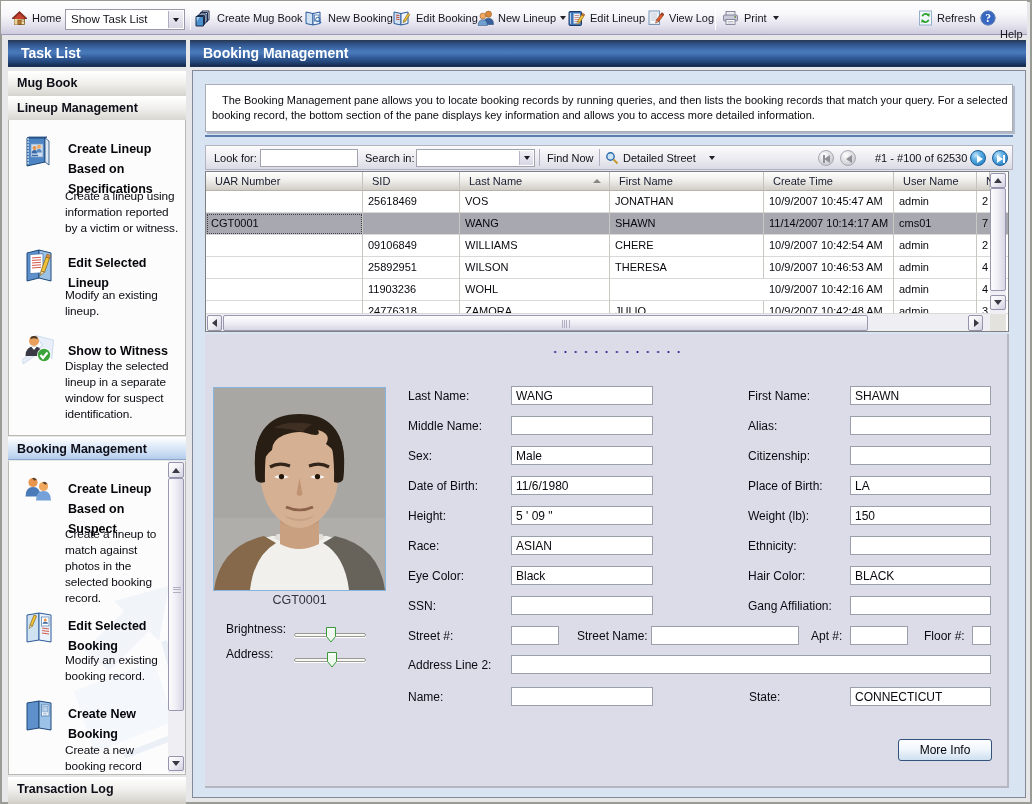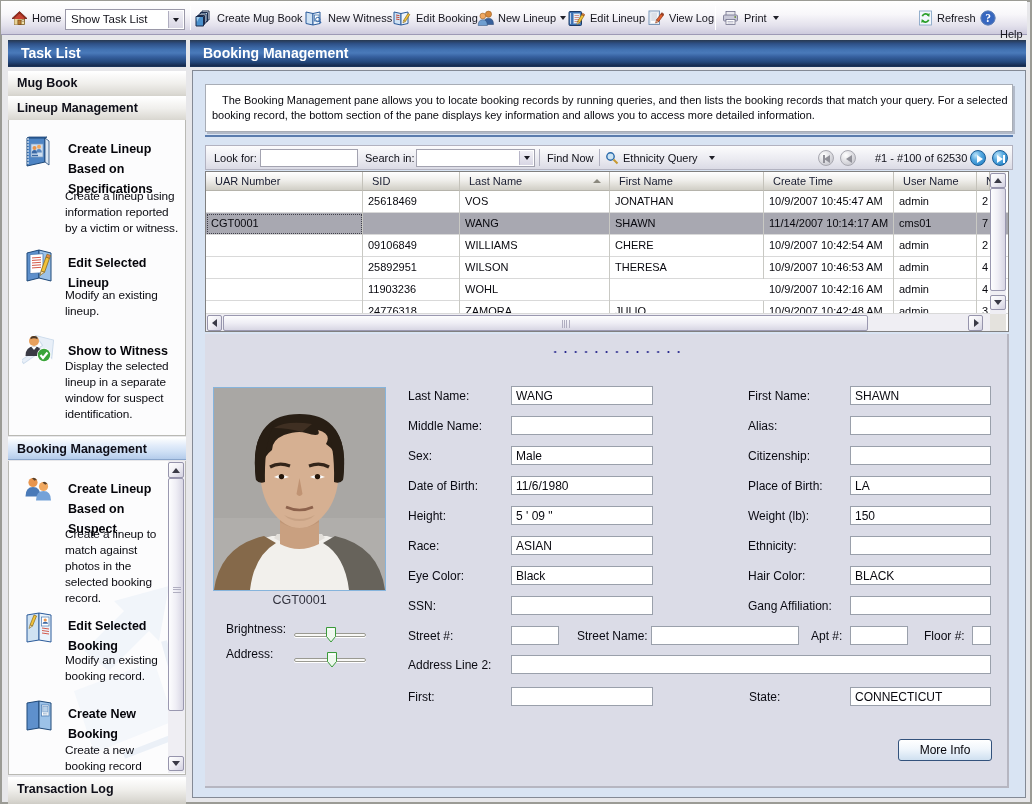--- a/index.html
+++ b/index.html
@@ -126,21 +126,21 @@
     <span style="margin-left:5px;">Create Mug Book</span>
   </div>
   <div class="tbitem" style="left:304px;">
     <svg width="18" height="16" viewBox="0 0 18 16">
       <path d="M1 2 L8 3.5 L8 15 L1 13.5 Z" fill="#cfe2f4" stroke="#2a5a9a" stroke-width="1"></path>
       <path d="M15 2 L8 3.5 L8 15 L15 13.5 Z" fill="#eef5fc" stroke="#2a5a9a" stroke-width="1"></path>
       <rect x="9.5" y="5" width="4.5" height="6" fill="#fff" stroke="#4a7ab0" stroke-width="0.8"></rect>
       <circle cx="12.8" cy="9.5" r="2.2" fill="none" stroke="#3a6aa8" stroke-width="1"></circle>
       <line x1="14.3" y1="11" x2="16" y2="13" stroke="#3a6aa8" stroke-width="1.4"></line>
     </svg>
-    <span style="margin-left:5px;">New Witness</span>
+    <span style="margin-left:5px;">New Booking</span>
   </div>
   <div class="tbitem" style="left:392px;">
     <svg width="18" height="16" viewBox="0 0 18 16">
       <path d="M1 2 L8 3.5 L8 15 L1 13.5 Z" fill="#cfe2f4" stroke="#2a5a9a" stroke-width="1"></path>
       <path d="M15 2 L8 3.5 L8 15 L15 13.5 Z" fill="#eef5fc" stroke="#2a5a9a" stroke-width="1"></path>
       <path d="M3 5 l3.5 0.7 M3 7 l3.5 0.7 M3 9 l3.5 0.7" stroke="#c03a2a" stroke-width="0.9"></path>
       <path d="M10.5 10.5 L15 3.5 L16.8 4.6 L12.3 11.6 Z" fill="#f4c43a" stroke="#8a6a1a" stroke-width="0.7"></path>
       <path d="M10.5 10.5 L12.3 11.6 L10 13 Z" fill="#f0e0b0" stroke="#8a6a1a" stroke-width="0.6"></path>
     </svg>
     <span style="margin-left:5px;">Edit Booking</span>
@@ -333,21 +333,21 @@
         <span style="position:absolute;right:1px;top:1px;bottom:1px;width:14px;background:linear-gradient(180deg,#f2f1f6,#d8d6e4);border-left:1px solid #b8b6c8;"></span>
         <span style="position:absolute;right:4px;top:6px;width:0;height:0;border-left:3.5px solid transparent;border-right:3.5px solid transparent;border-top:4px solid #1a1a22;"></span>
       </div>
       <div style="position:absolute;left:333px;top:3px;width:1px;height:17px;background:#b0b0c0;"></div>
       <div class="sb" style="left:341px;">Find Now</div>
       <div style="position:absolute;left:393px;top:3px;width:1px;height:17px;background:#b0b0c0;"></div>
       <svg class="abs" style="left:399px;top:5px;" width="14" height="14" viewBox="0 0 14 14">
         <circle cx="5.5" cy="5.5" r="3.7" fill="#cce4f4" stroke="#2a6aaa" stroke-width="1.4"></circle>
         <line x1="8.5" y1="8.5" x2="12.5" y2="12.5" stroke="#c89a30" stroke-width="2"></line>
       </svg>
-      <div class="sb" style="left:417px;">Ethnicity Query</div>
+      <div class="sb" style="left:417px;">Detailed Street</div>
       <span class="tbarrow" style="position:absolute;left:497px;top:10px;"></span>
       <div class="navb navgrey" style="left:612px;">
           <span class="tri trig" style="transform:rotate(180deg);left:5px;"></span>
           <span class="bar2 barg" style="left:4px;"></span>
         </div>
       <div class="navb navgrey" style="left:634px;">
           <span class="tri trig" style="transform:rotate(180deg);left:5px;"></span>
         </div>
       <div class="sb" style="left:669px;">#1 - #100 of 62530</div>
       <div class="navb navblue" style="left:764px;">
@@ -616,20 +616,20 @@
       <div class="lab" style="left:203px;top:295px;">Street #:</div>
         <div class="fld" style="left:306px;top:292px;width:48px;"></div>
       <div class="lab" style="left:372px;top:295px;">Street Name:</div>
         <div class="fld" style="left:446px;top:292px;width:148px;"></div>
       <div class="lab" style="left:606px;top:295px;">Apt #:</div>
         <div class="fld" style="left:645px;top:292px;width:58px;"></div>
       <div class="lab" style="left:719px;top:295px;">Floor #:</div>
         <div class="fld" style="left:767px;top:292px;width:19px;"></div>
       <div class="lab" style="left:203px;top:324px;">Address Line 2:</div>
         <div class="fld" style="left:306px;top:321px;width:480px;"></div>
-      <div class="lab" style="left:203px;top:356px;">First:</div>
+      <div class="lab" style="left:203px;top:356px;">Name:</div>
         <div class="fld" style="left:306px;top:353px;width:142px;"></div>
       <div class="lab" style="left:544px;top:356px;">State:</div>
         <div class="fld" style="left:645px;top:353px;width:141px;">CONNECTICUT</div>
       <div class="abs" style="left:693px;top:405px;width:94px;height:22px;border:1px solid #33527c;border-radius:3px;background:linear-gradient(180deg,#ffffff 0%,#f0f6fc 45%,#cfe0f0 100%);text-align:center;padding-top:3px;font-size:12px;color:#04040a;">More Info</div>
     </div>
   </div>
 </div>
 
 </body></html>

